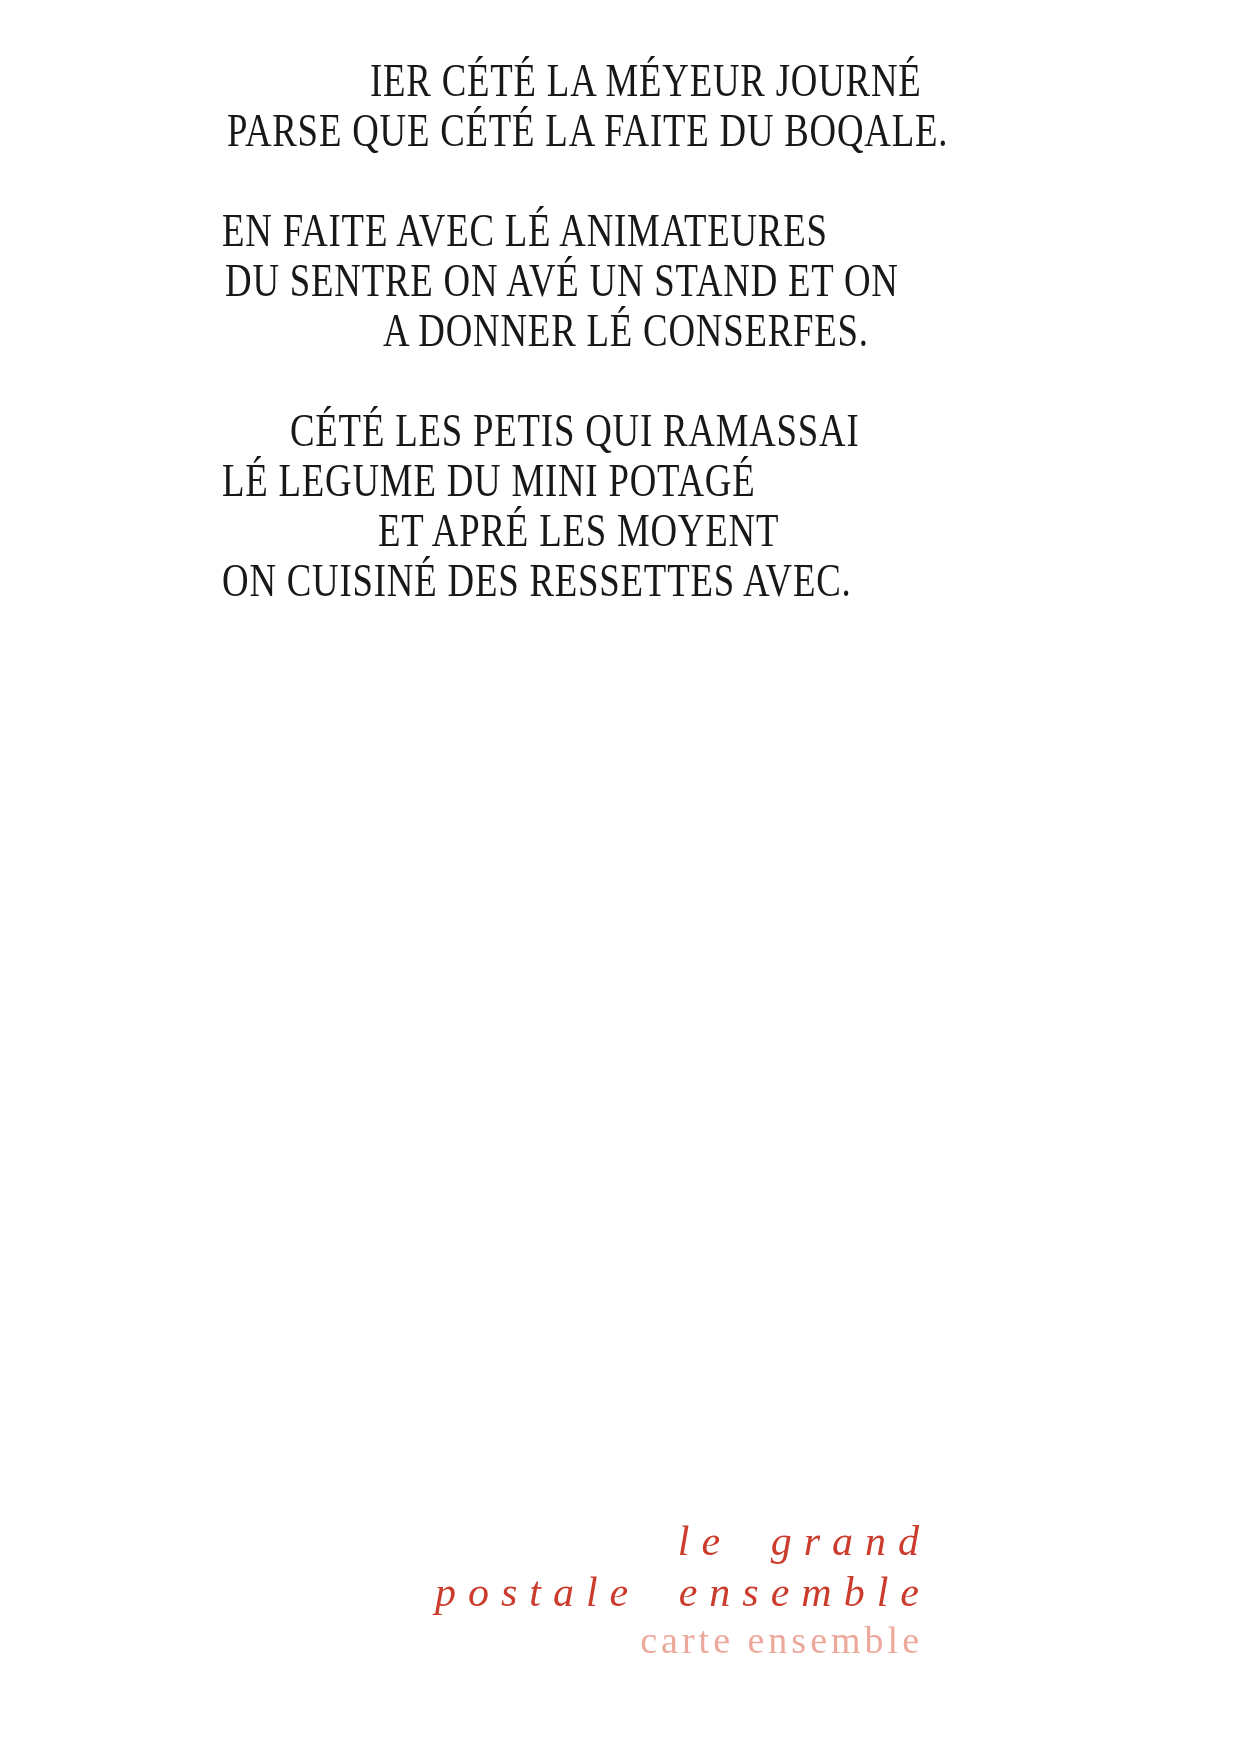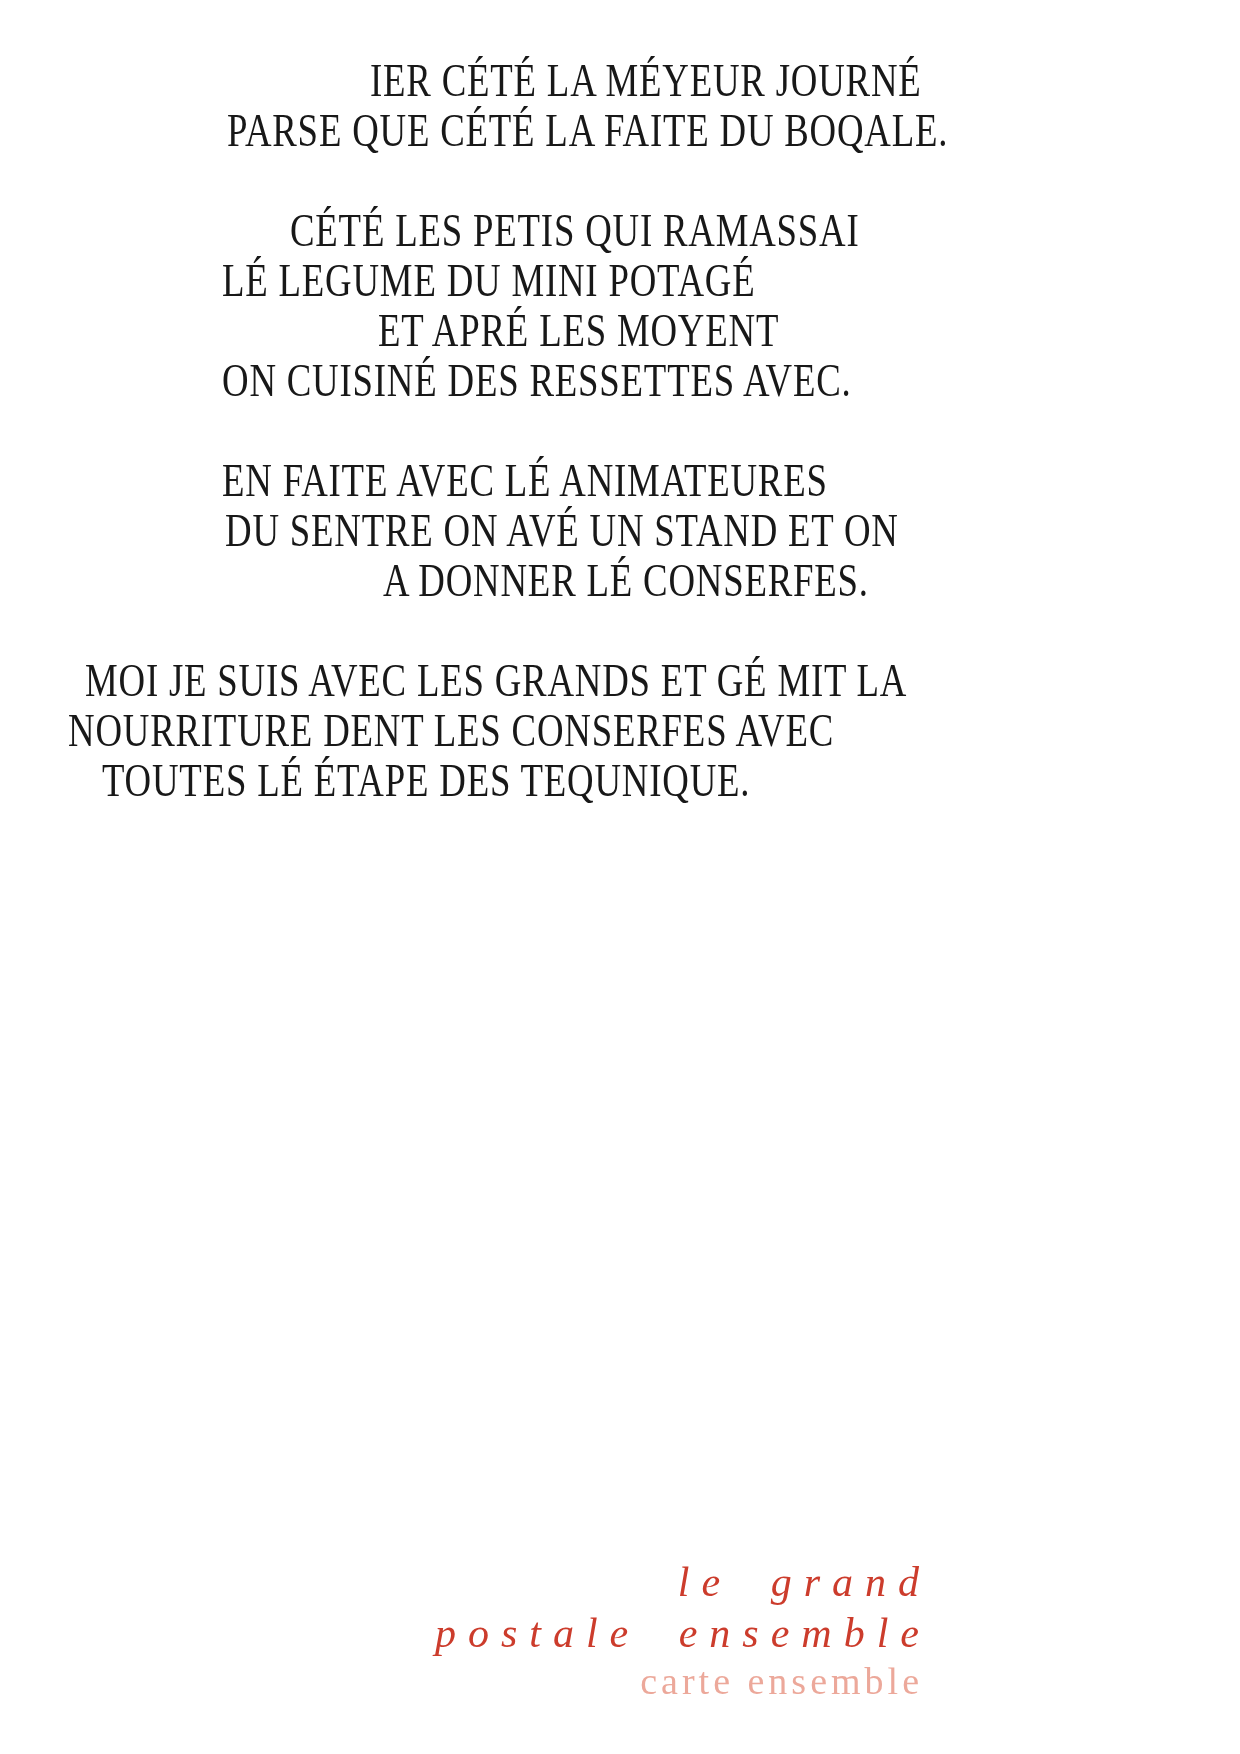--- a/index.html
+++ b/index.html
@@ -28,21 +28,21 @@
   .line {
     font-size: 46px;
     line-height: 50px;
     letter-spacing: 1px;
     white-space: nowrap;
     transform: scaleX(0.8);
     transform-origin: left center;
   }
   .brand {
     position: absolute;
-    top: 1557px;
+    top: 1516px;
     right: 67px;
     text-align: right;
   }
   .brand-main {
     font-style: italic;
     font-size: 42px;
     line-height: 51px;
     letter-spacing: 12px;
     word-spacing: 16px;
     margin-right: -12px; 
@@ -60,34 +60,29 @@
 <body>
 
 <div class="page" style="background: rgb(255, 255, 255);">
 
   <div class="poem" style="color: rgb(24, 24, 24);">
       <div class="paragraph">
         <div class="line" style="margin-left: 370px;">IER CÉTÉ LA MÉYEUR JOURNÉ</div>
         <div class="line" style="margin-left: 227px;">PARSE QUE CÉTÉ LA FAITE DU BOQALE.</div>
       </div>
       <div class="paragraph">
-        <div class="line" style="margin-left: 290px;">CÉTÉ LES PETIS QUI RAMASSAI</div>
-        <div class="line" style="margin-left: 222px;">LÉ LEGUME DU MINI POTAGÉ</div>
-        <div class="line" style="margin-left: 378px;">ET APRÉ LES MOYENT</div>
-        <div class="line" style="margin-left: 222px;">ON CUISINÉ DES RESSETTES AVEC.</div>
-      </div>
-      <div class="paragraph">
         <div class="line" style="margin-left: 222px;">EN FAITE AVEC LÉ ANIMATEURES</div>
         <div class="line" style="margin-left: 225px;">DU SENTRE ON AVÉ UN STAND ET ON</div>
         <div class="line" style="margin-left: 383px;">A DONNER LÉ CONSERFES.</div>
       </div>
       <div class="paragraph">
-        <div class="line" style="margin-left: 85px;">MOI JE SUIS AVEC LES GRANDS ET GÉ MIT LA</div>
-        <div class="line" style="margin-left: 68px;">NOURRITURE DENT LES CONSERFES AVEC</div>
-        <div class="line" style="margin-left: 102px;">TOUTES LÉ ÉTAPE DES TEQUNIQUE.</div>
+        <div class="line" style="margin-left: 290px;">CÉTÉ LES PETIS QUI RAMASSAI</div>
+        <div class="line" style="margin-left: 222px;">LÉ LEGUME DU MINI POTAGÉ</div>
+        <div class="line" style="margin-left: 378px;">ET APRÉ LES MOYENT</div>
+        <div class="line" style="margin-left: 222px;">ON CUISINÉ DES RESSETTES AVEC.</div>
       </div>
     </div>
 
   <div class="brand">
     <div class="brand-main" style="color: rgb(204, 60, 44);">le grand</div>
     <div class="brand-main" style="color: rgb(204, 60, 44);">postale ensemble</div>
     <div class="brand-caption" style="color: rgb(236, 168, 154);">carte ensemble</div>
   </div>
 
 </div>

